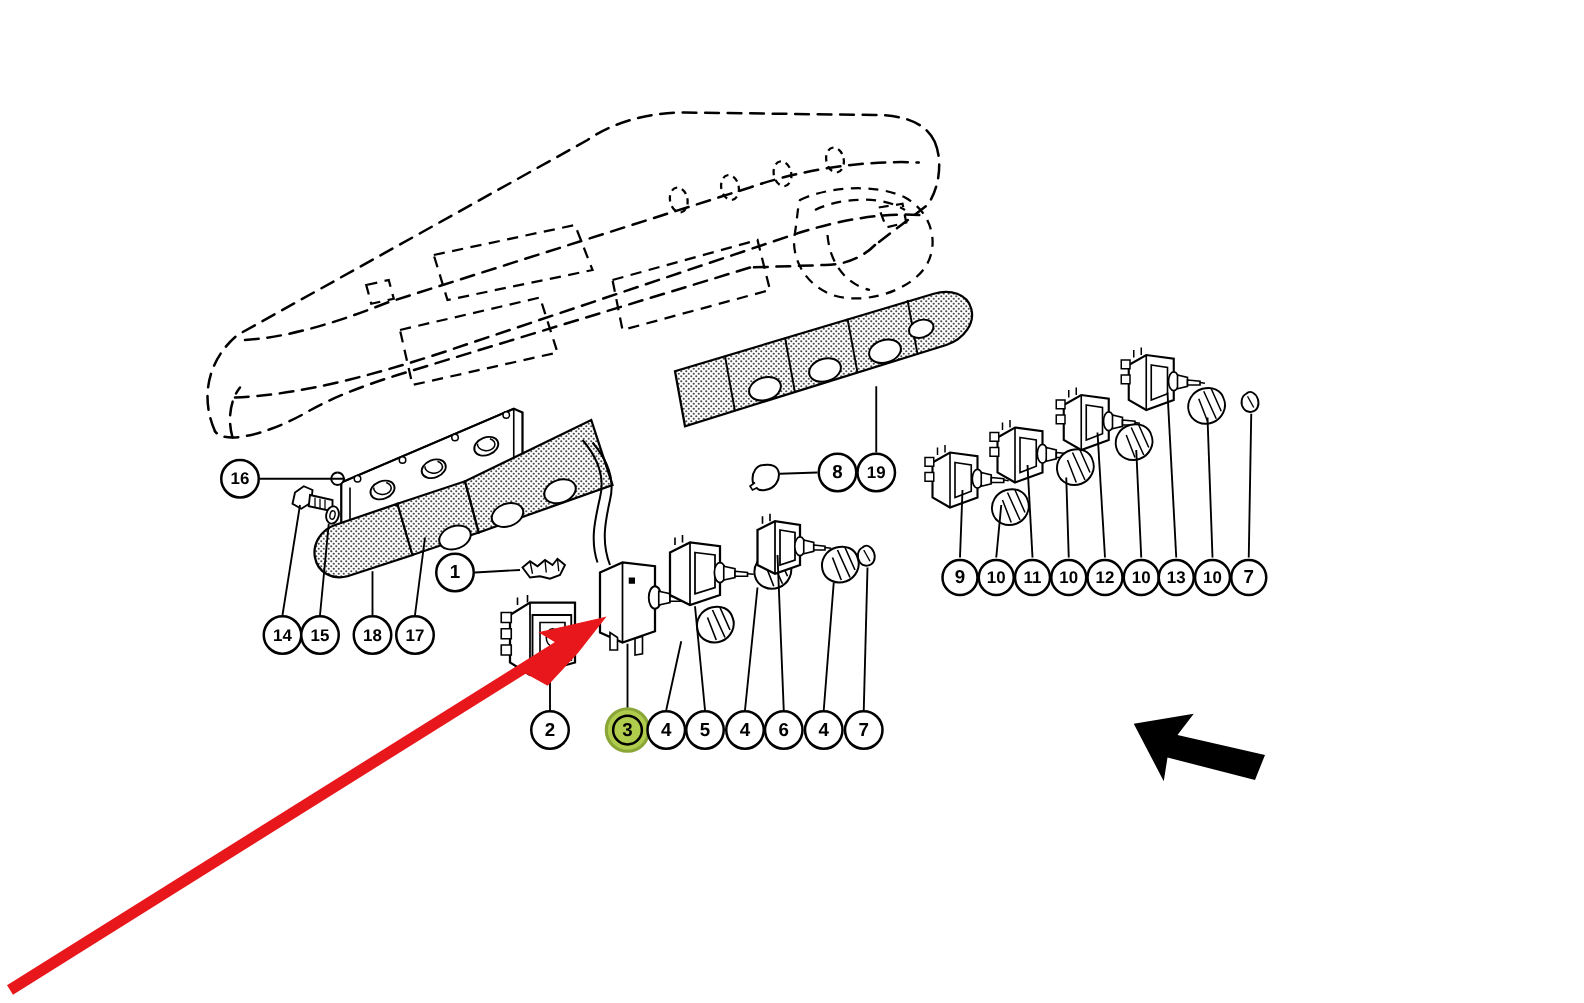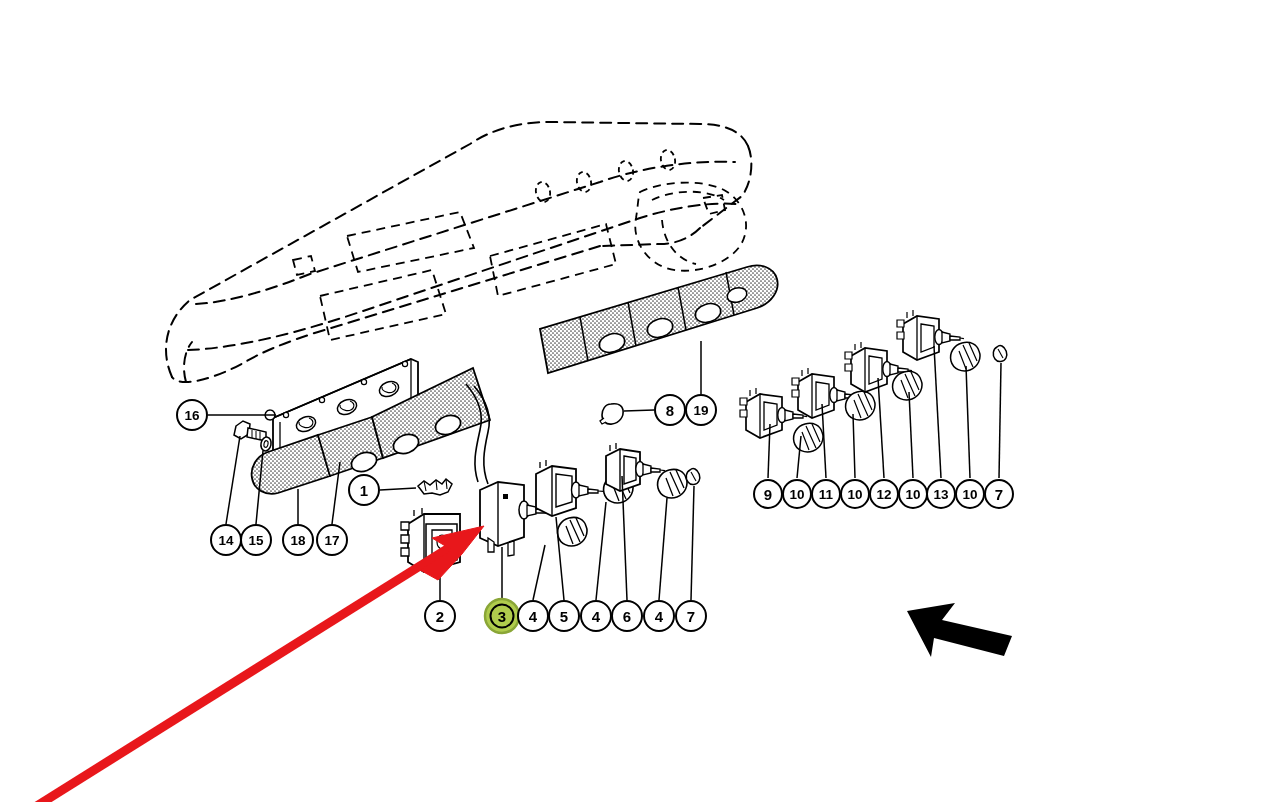--- a/index.html
+++ b/index.html
@@ -2,21 +2,21 @@
 <html><head>
 <meta charset="utf-8">
 <title>Parts Diagram</title>
 <style>
   html,body{margin:0;padding:0;background:#ffffff;}
   body{
     width:1267px;height:802px;overflow:hidden;
     font-family:"Liberation Sans", sans-serif;
     position:relative;
   }
-  #stage{position:absolute;left:0;top:0;width:1267px;height:676px;margin-top:32px;}
+  #stage{position:absolute;left:0;top:0;width:1267px;height:676px;}
   svg#diagram{position:absolute;left:0;top:0;width:1267px;height:802px;display:block;}
   .callout-num{
     font-family:"Liberation Sans", sans-serif;
     font-size:15px;font-weight:700;fill:#000;
     text-anchor:middle;dominant-baseline:central;
   }
   .callout-num.wide{font-size:13.5px;}
 </style>
 </head>
 <body>

